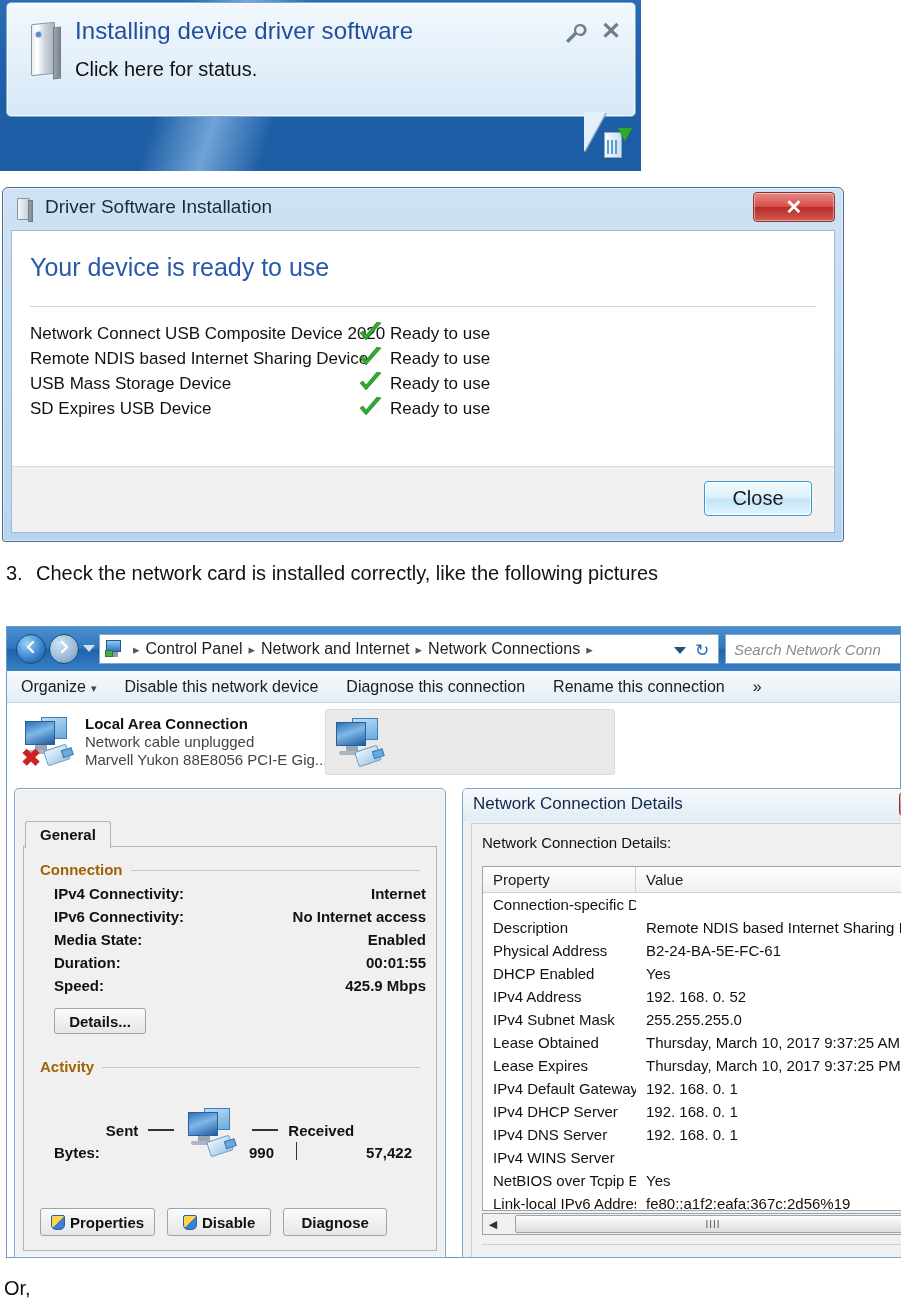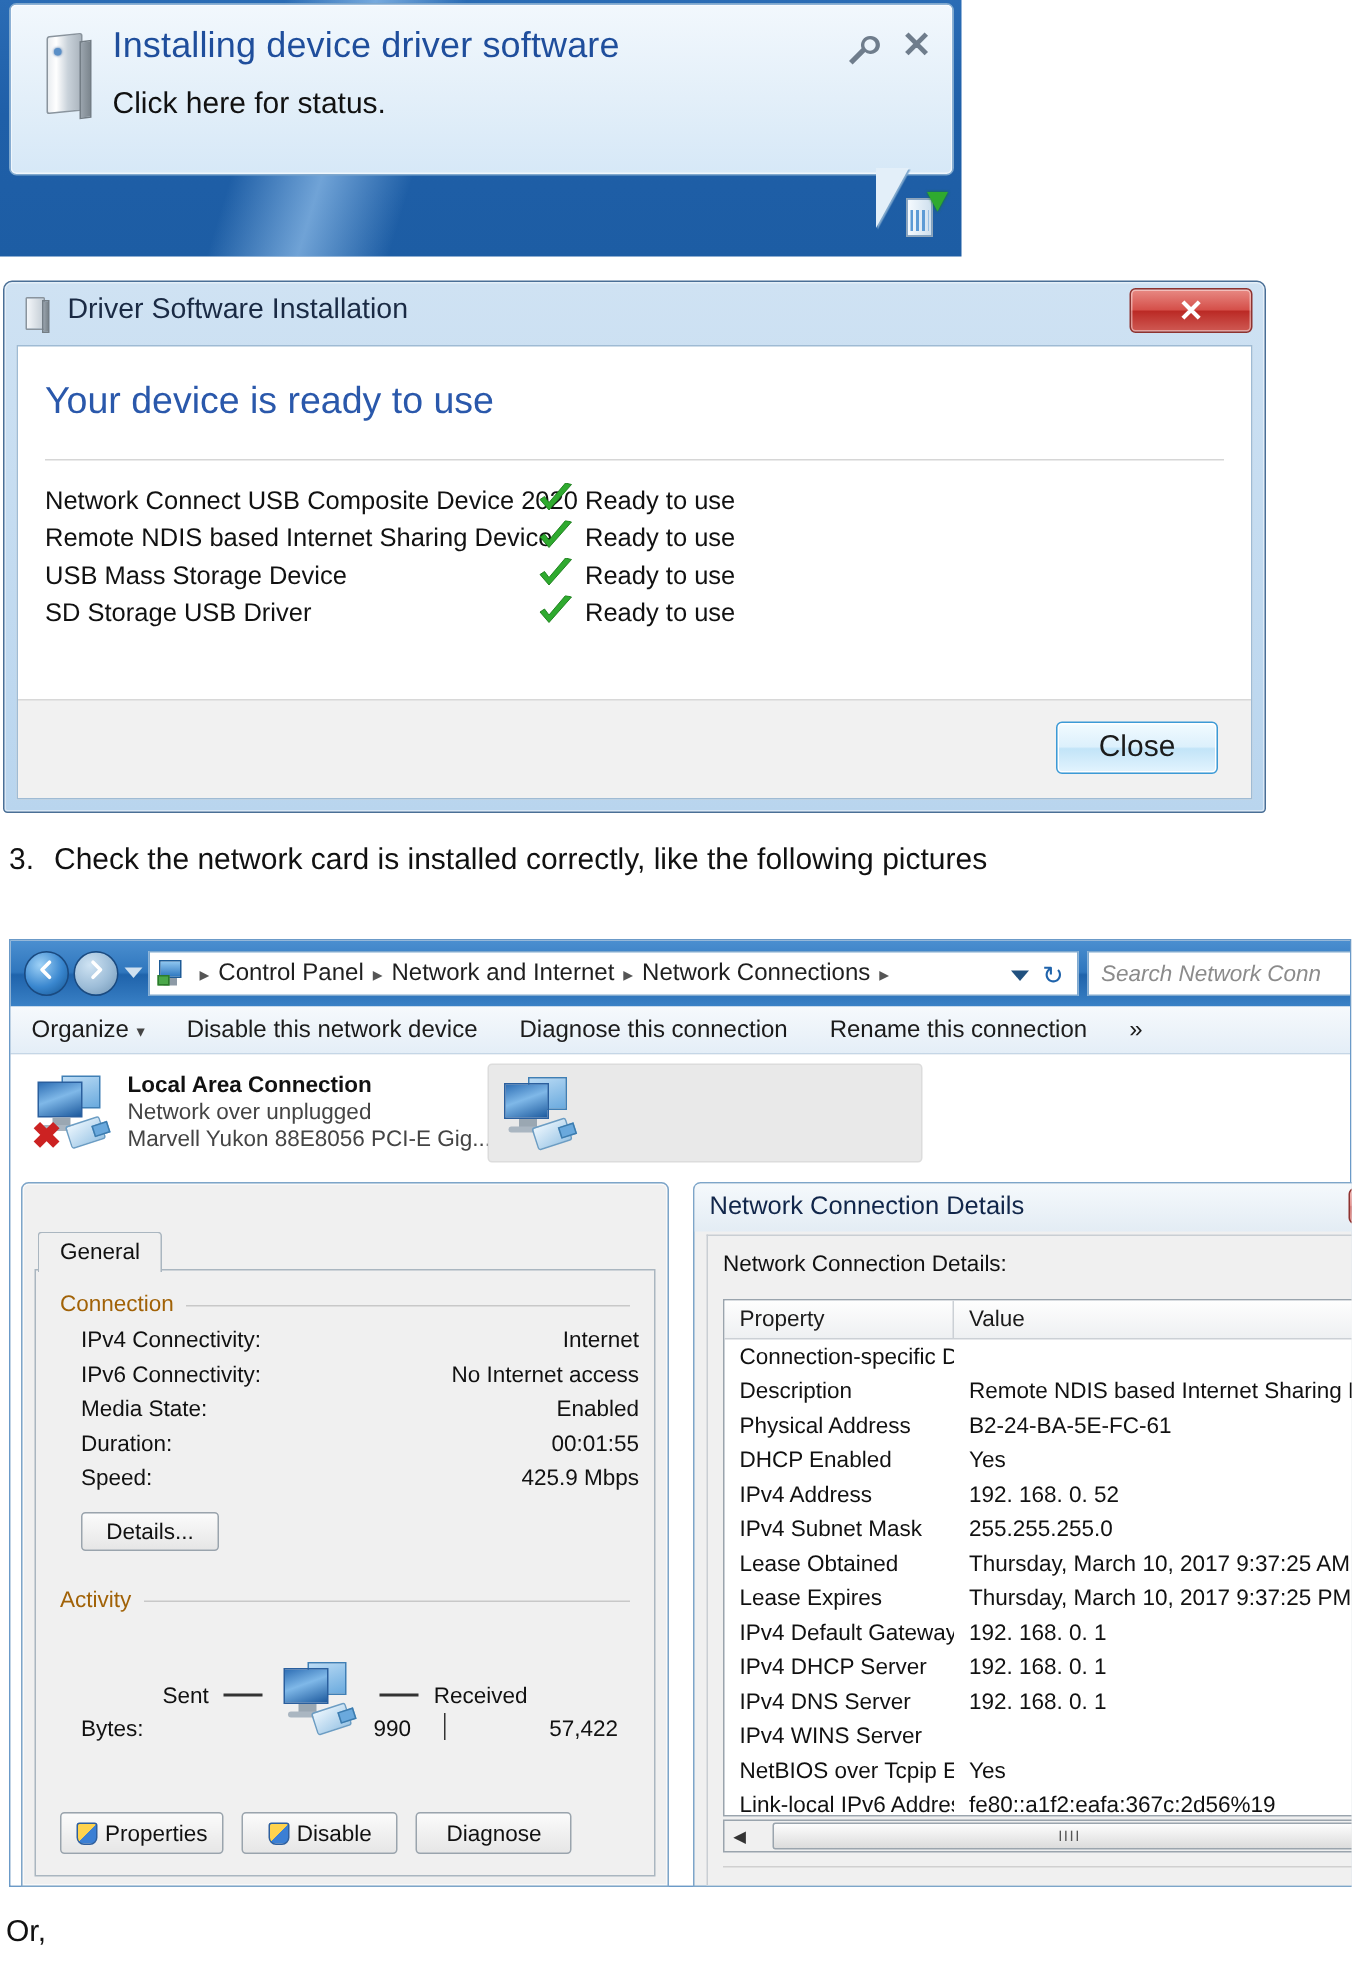--- a/index.html
+++ b/index.html
@@ -309,21 +309,21 @@
     background:linear-gradient(90deg,#dcecf8,#9ec8e6); border:1px solid #5f8cb4;}
   #lac-title{ position:absolute; left:32px; top:4px; font-size:16px; color:#11264a; white-space:nowrap; }
   #lac-close{
     position:absolute; right:6px; top:2px; width:56px; height:24px;
     background:linear-gradient(180deg,#fdfdfd,#eceff2);
     border:1px solid #b6c2cd; border-radius:4px;
     display:flex;align-items:center;justify-content:center;
     font-size:15px; color:#4a4a4a; cursor:pointer;
   }
   #lac-body{
-    position:absolute; left:8px; top:32px; right:8px; bottom:0;
+    position:absolute; left:8px; top:32px; right:8px; bottom:0;font-weight:bold;
   }
   #lac-tabs{ position:relative; height:26px; }
   .tab{
     position:absolute; left:2px; top:0; padding:4px 14px 5px 14px;
     background:#f0f0f0;
     border:1px solid #aab6c0; border-bottom:none;
     border-radius:3px 3px 0 0;
     font-size:15px; color:#111; cursor:pointer;
     z-index:2;
   }
@@ -510,21 +510,21 @@
       <div class="dd-row">
         <span class="dd-name">USB Mass Storage Device</span>
         <span class="dd-check">
             <svg width="26" height="22" viewBox="0 0 26 22">
               <path d="M2 11 L8 18 L23 1 L19 0 L8 13 L5 9 Z" fill="#2faa2f" stroke="#177a17" stroke-width="0.6"></path>
             </svg>
           </span>
         <span class="dd-status">Ready to use</span>
       </div>
       <div class="dd-row">
-        <span class="dd-name">SD Storage USB Driver</span>
+        <span class="dd-name">SD Expires USB Device</span>
         <span class="dd-check">
             <svg width="26" height="22" viewBox="0 0 26 22">
               <path d="M2 11 L8 18 L23 1 L19 0 L8 13 L5 9 Z" fill="#2faa2f" stroke="#177a17" stroke-width="0.6"></path>
             </svg>
           </span>
         <span class="dd-status">Ready to use</span>
       </div>
     </div>
     <div id="dd-footer">
       <div id="dd-close-btn">Close</div>
@@ -587,21 +587,21 @@
       <span class="conn-icon">
         <span class="ci-mon-back"></span>
           <span class="ci-mon-front"></span>
         <span class="ci-stand"></span>
           <span class="ci-foot"></span>
         <span class="ci-plug"></span>
           <span class="ci-x">✖</span>
       </span>
       <span class="conn-text">
         <span class="conn-name">Local Area Connection</span>
-        <span class="conn-sub">Network over unplugged</span>
+        <span class="conn-sub">Network cable unplugged</span>
         <span class="conn-sub">Marvell Yukon 88E8056 PCI-E Gig...</span>
       </span>
     </div>
 
     <div class="conn-item" id="conn-2">
       <span class="conn-icon">
         <span class="ci-mon-back"></span>
           <span class="ci-mon-front"></span>
         <span class="ci-stand"></span>
           <span class="ci-foot"></span>

